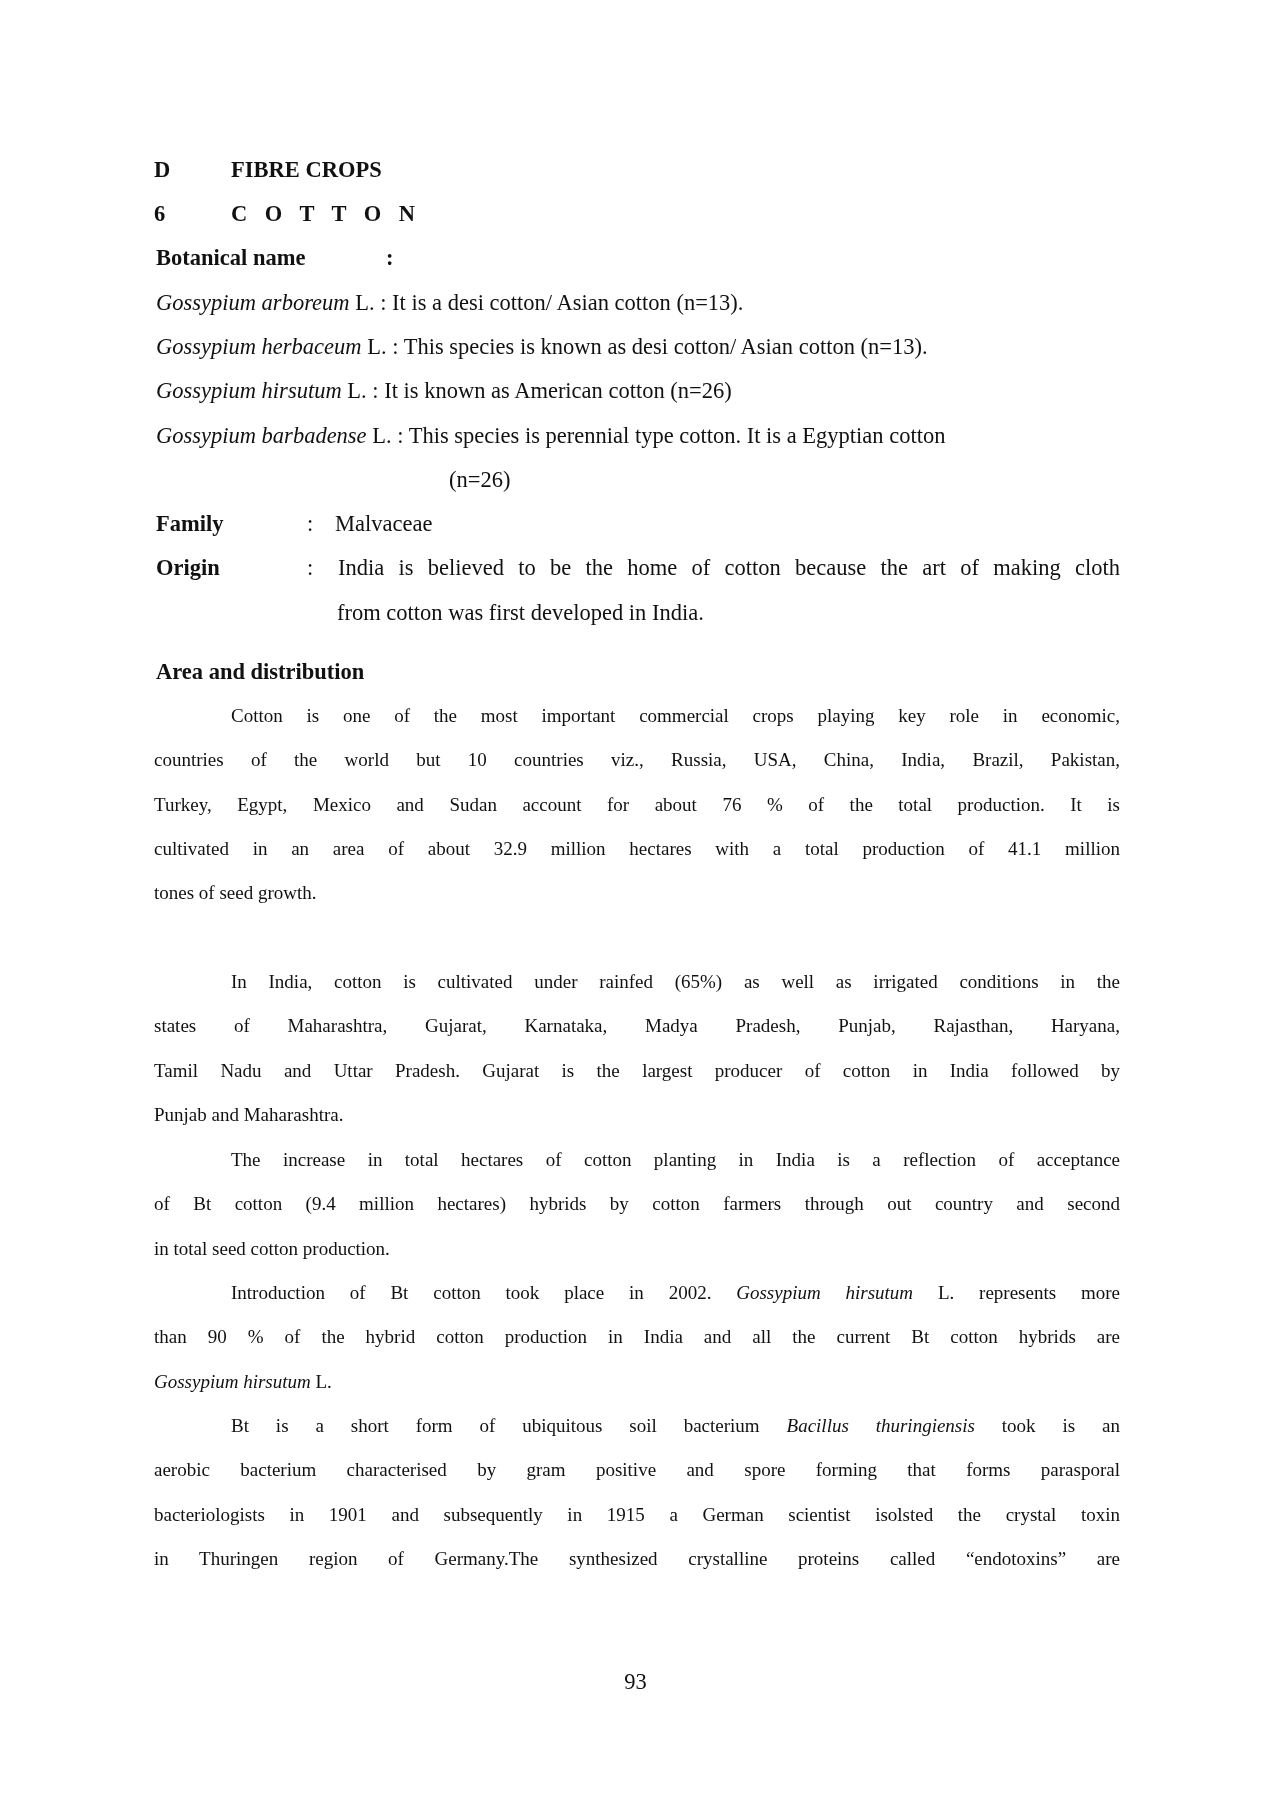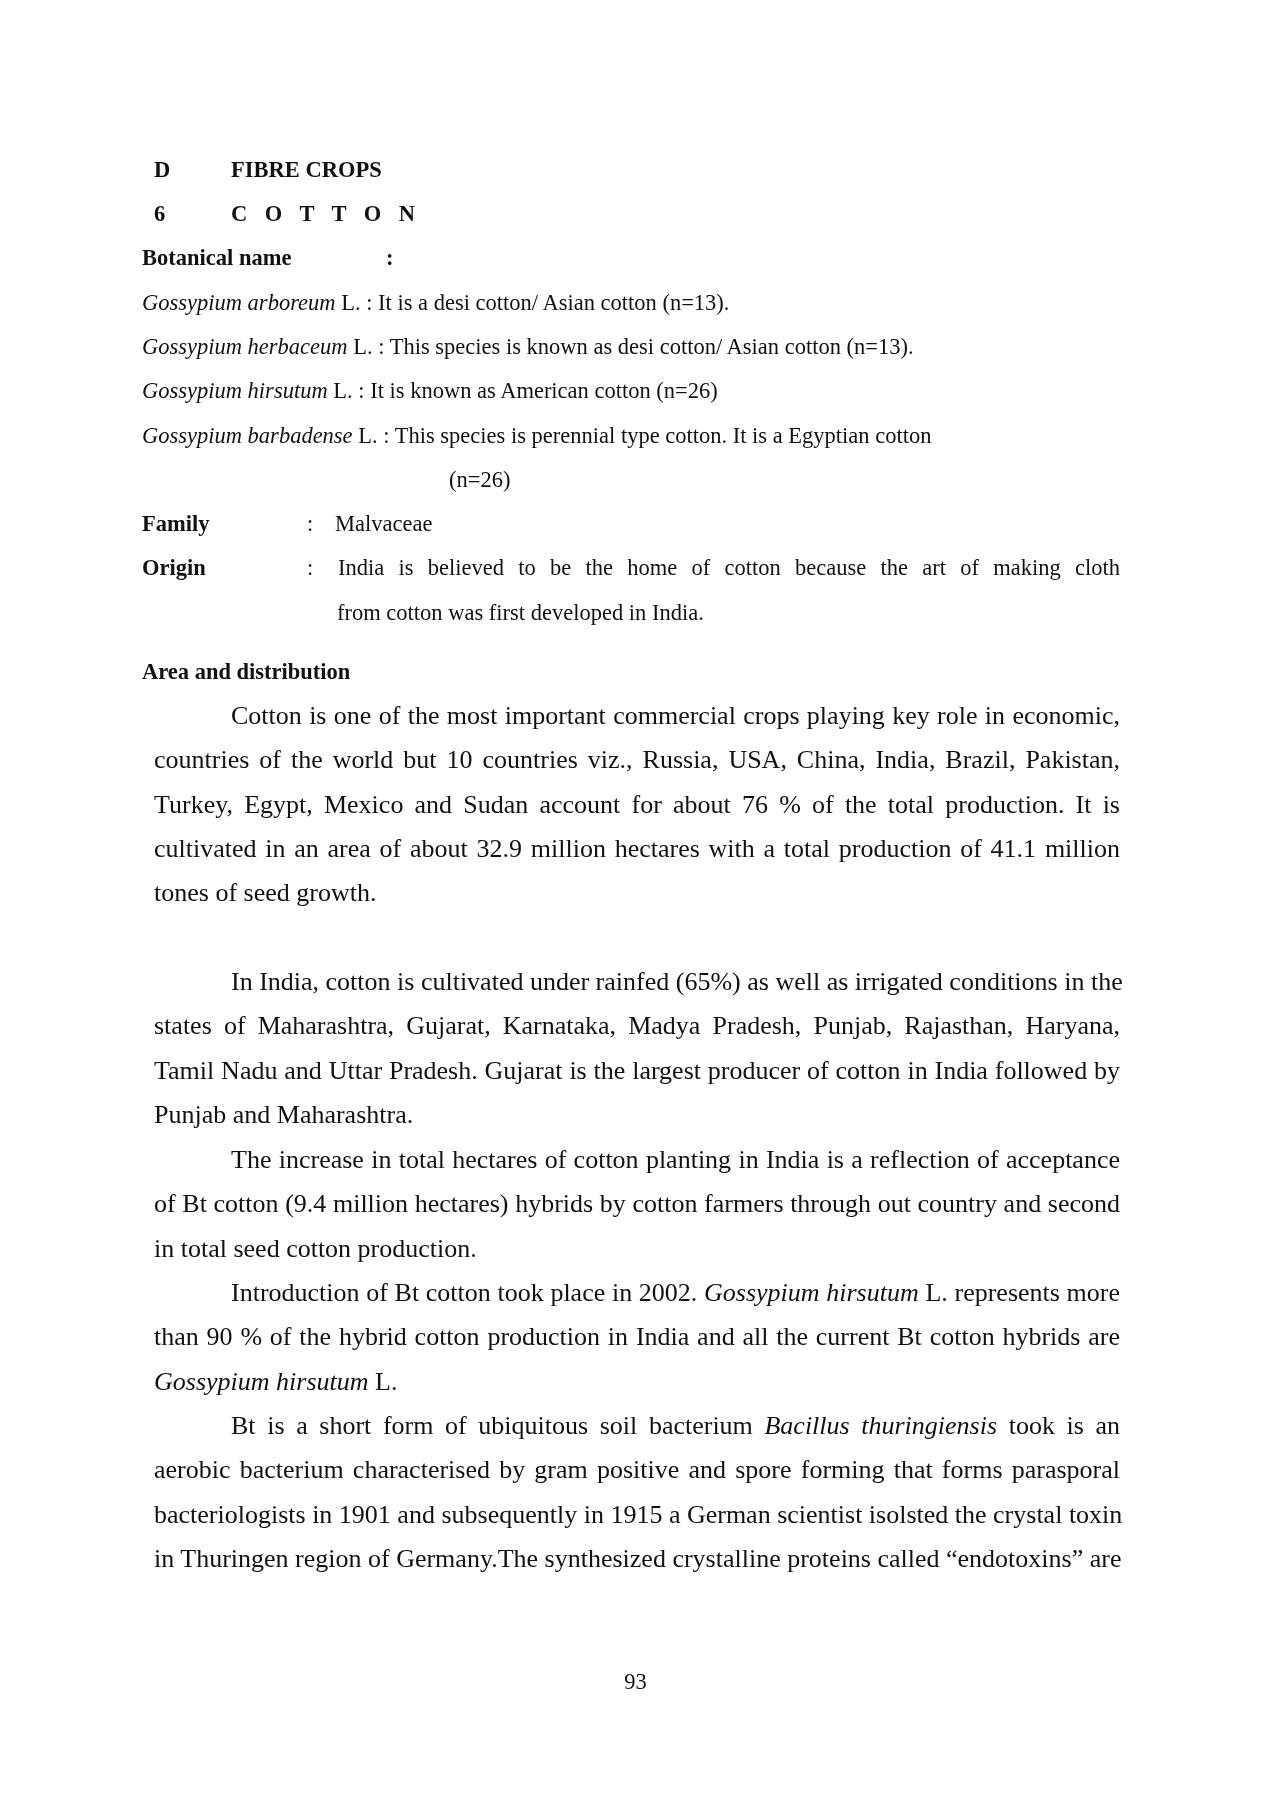--- a/index.html
+++ b/index.html
@@ -5,24 +5,24 @@
   html, body { margin: 0; padding: 0; background: #ffffff; }
   body { width: 1271px; height: 1797px; position: relative; overflow: hidden;
          font-family: "Liberation Serif", "DejaVu Serif", serif; color: #111; }
   .page { position: absolute; left: 0; top: 0; width: 1271px; height: 1797px; }
   .abs { position: absolute; white-space: nowrap; font-size: 22.5px; line-height: 28px; }
   .b { font-weight: bold; }
   .i { font-style: italic; }
   .h-code { left: 154px; }
   .h-title { left: 231px; }
   .spaced { letter-spacing: 6px; }
-  .label { left: 142px; font-family: Liberation Serif, serif; }
+  .label { left: 156px; font-family: Liberation Serif, serif; }
   .colon { left: 307px; }
   .value { left: 335px; }
-  .para { position: absolute; left: 154px; width: 966px; font-size: 26px; line-height: 44.3px;
+  .para { position: absolute; left: 154px; width: 966px; font-size: 19px; line-height: 44.3px;
           text-align: justify; text-align-last: auto; }
   .para .line { display: block; text-align: justify; text-align-last: justify; height: 44.3px; white-space: nowrap; }
   .para .line.last { text-align-last: left; }
   .indent { padding-left: 77px; }
   .pagenum { left: 0; width: 1271px; text-align: center; }
 </style>
 </head>
 <body>
 
 <div class="page">

